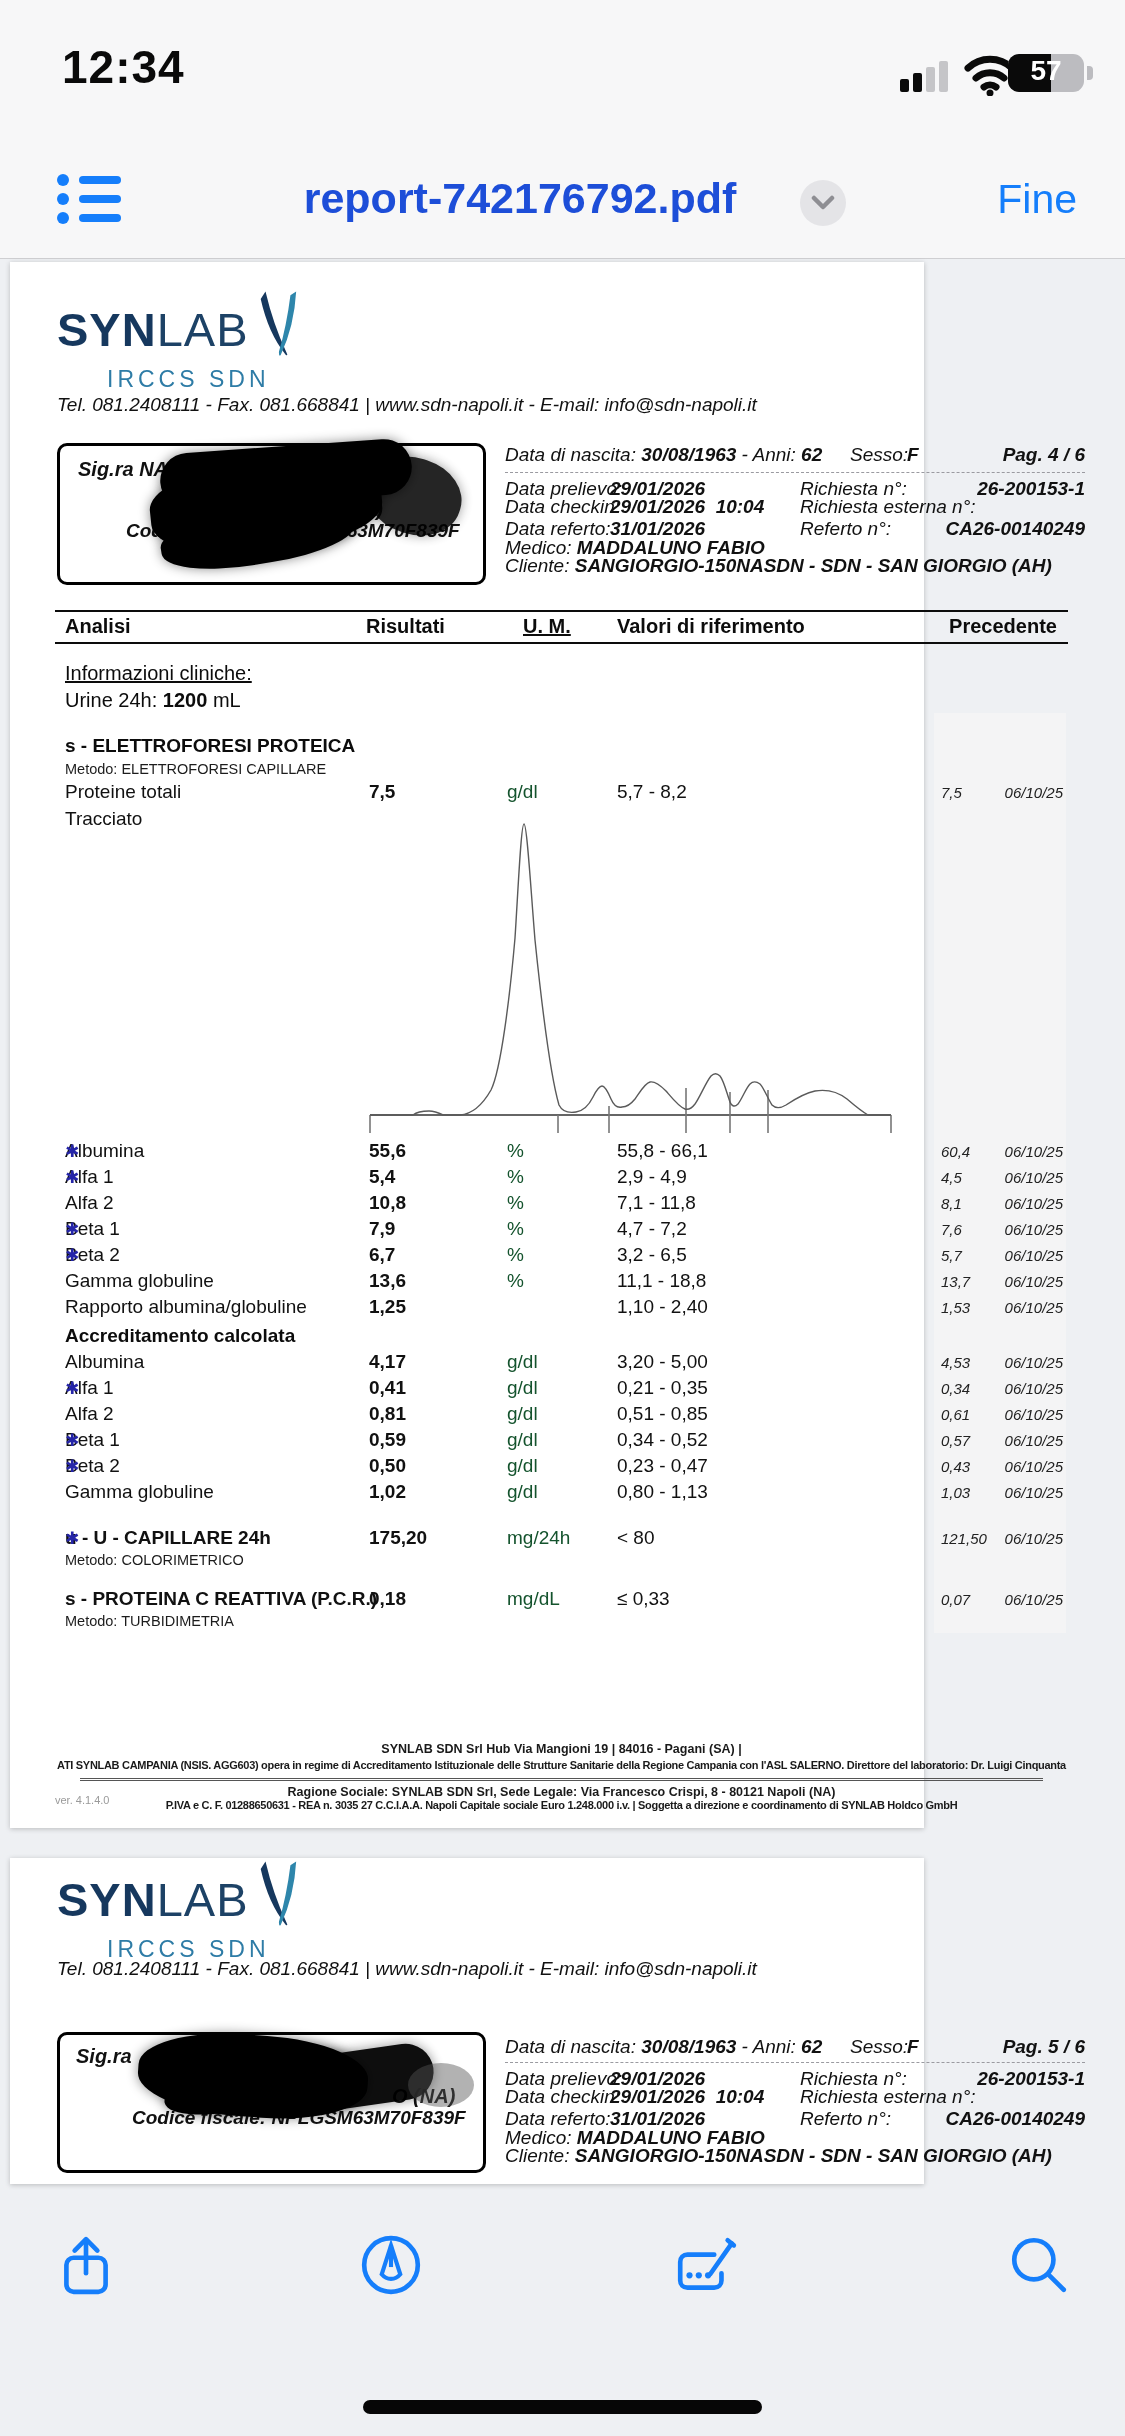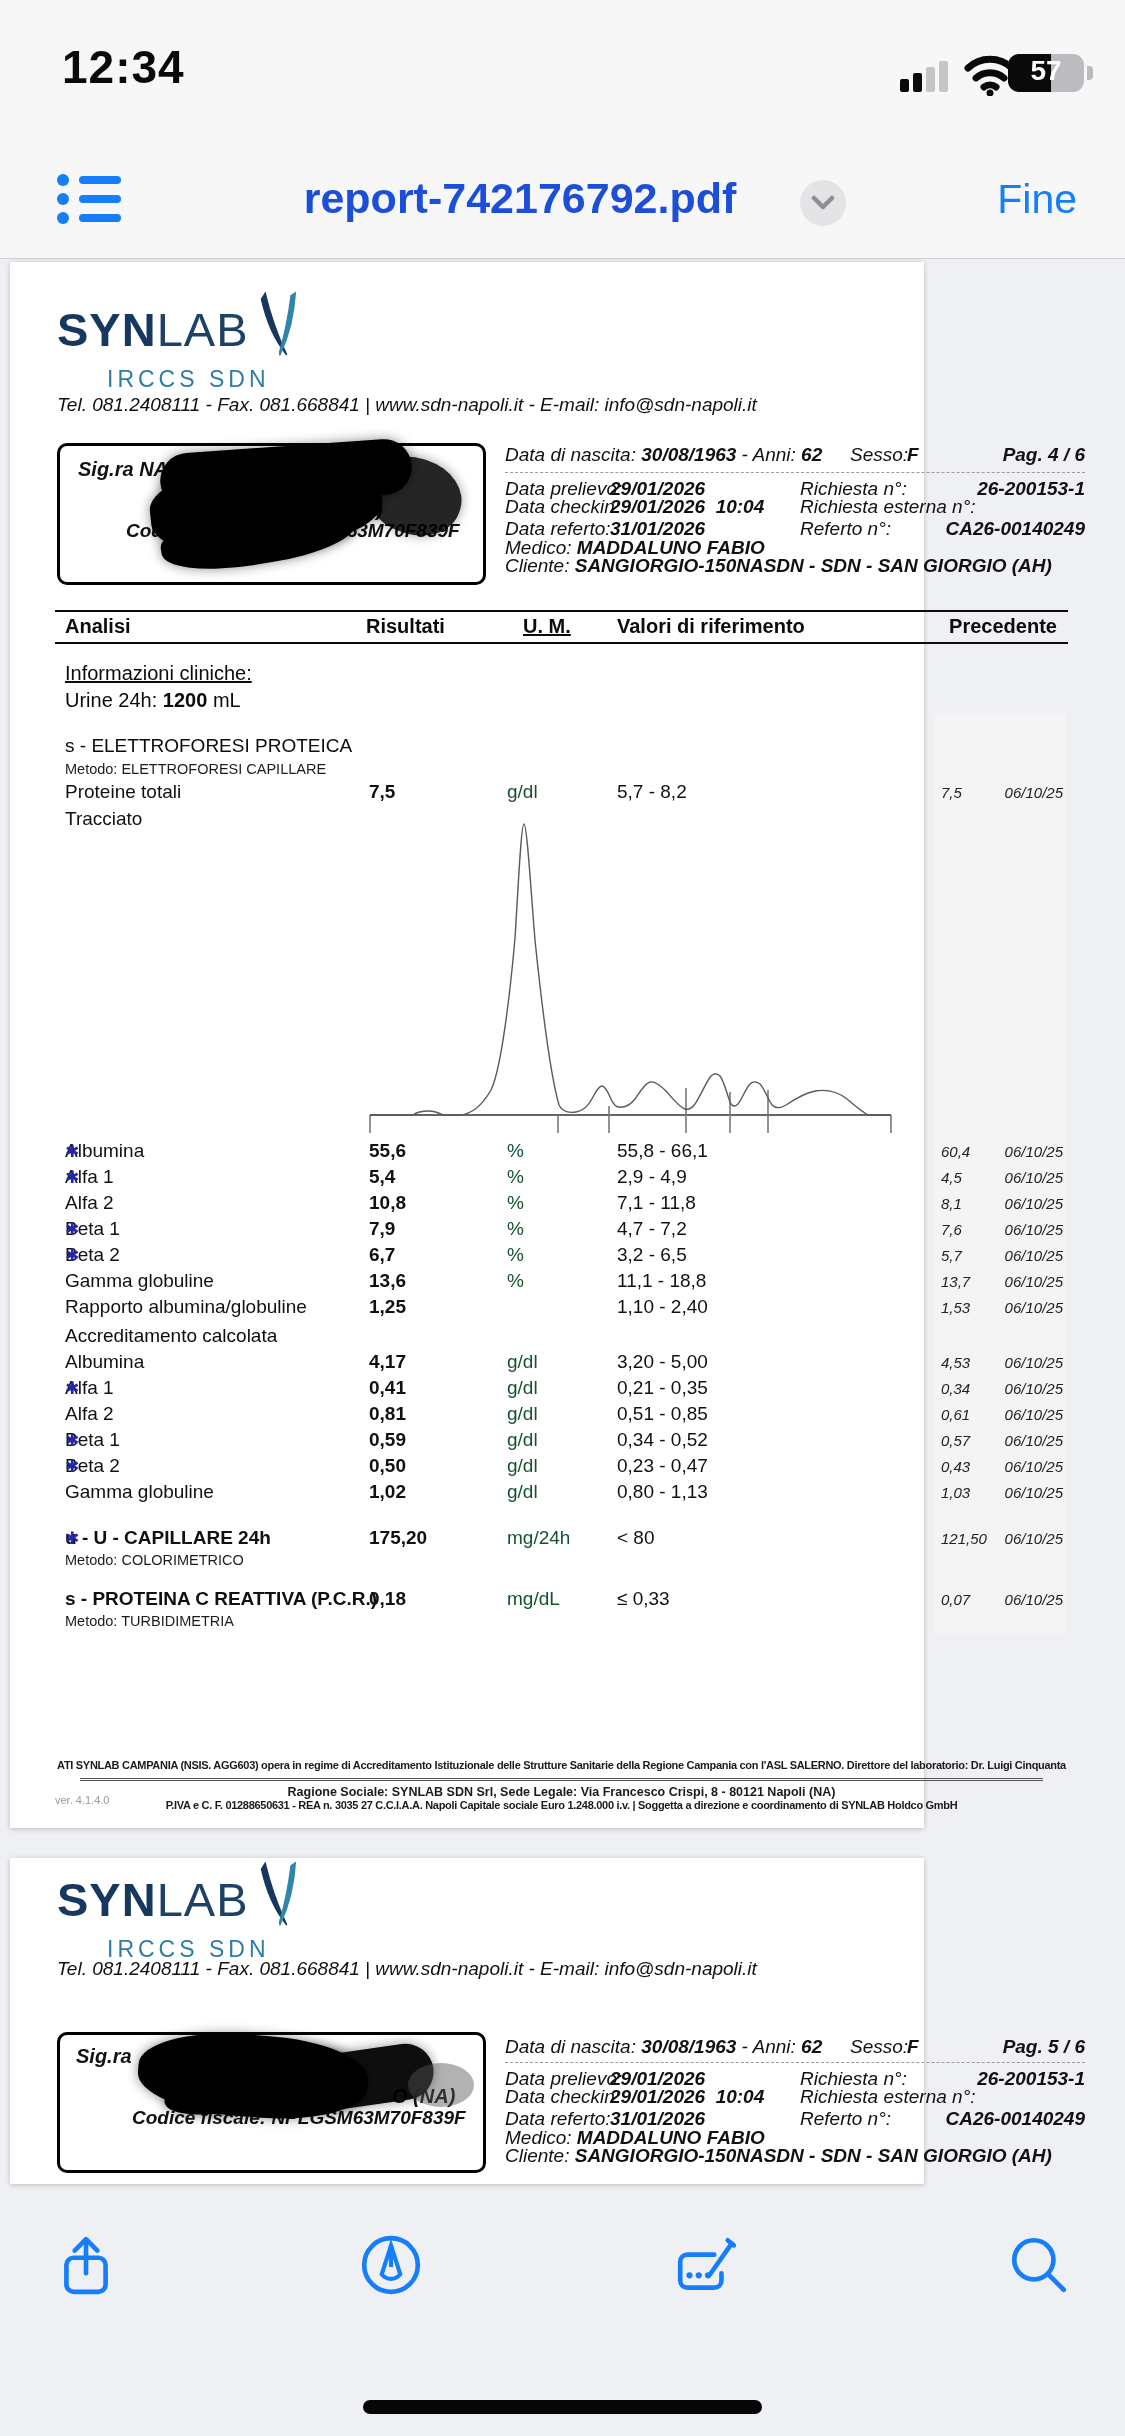--- a/index.html
+++ b/index.html
@@ -49,21 +49,21 @@
   .infoblock{position:absolute;left:495px;width:580px;font-style:italic;font-size:19px;color:#111;}
   .page1 .infoblock{top:180px;height:140px;} .page2 .infoblock{top:174px;height:140px;}
   .irow{position:absolute;left:0;width:580px;white-space:pre;}
   .b{font-weight:700;}
   .isep{position:absolute;left:0;width:580px;border-top:1px dashed #9a9aa0;}
   .iat{position:absolute;} .iright{position:absolute;right:0;font-weight:700;}
   
   .rule{position:absolute;left:45px;width:1013px;height:2px;background:#0c0c0c;}
   .thead span{position:absolute;font-size:20px;font-weight:700;color:#0c0c0c;}
   .graystrip{position:absolute;left:924px;top:451px;width:132px;height:920px;background:#f4f4f5;}
-  .sect{position:absolute;left:55px;font-weight:400;font-size:19px;color:#0c0c0c;}
+  .sect{position:absolute;left:55px;font-weight:700;font-size:19px;color:#0c0c0c;}
   .meth{position:absolute;left:55px;font-size:14.5px;color:#1c1c1c;}
   .clin-h{position:absolute;left:55px;font-size:20px;color:#0c0c0c;text-decoration:underline;}
   .clin-u{position:absolute;left:55px;font-size:20px;color:#0c0c0c;}
   .trow{position:absolute;left:55px;width:1020px;height:26px;font-size:19px;color:#111;}
   .trow span{position:absolute;top:0;white-space:pre;}
   .rn{left:0;} .rn.bold{font-weight:700;}
   .rf{left:284;width:18px;color:#2525a8;font-weight:700;font-family:"DejaVu Sans",sans-serif;font-size:17px;top:1px!important;}
   .rv{left:304px;font-weight:700;}
   .ru{left:442px;color:#14532d;}
   .rg{left:552px;}
@@ -354,20 +354,21 @@
           <span class="rn bold">s - PROTEINA C REATTIVA (P.C.R.)</span>
           <span class="rv">0,18</span>
           <span class="ru">mg/dL</span>
           <span class="rg">≤ 0,33</span>
           <span class="rp">0,07</span>
           <span class="rd">06/10/25</span>
         </div>
       </div>
     <div class="meth" style="top:1351px;">Metodo: TURBIDIMETRIA</div>
 
+    <div class="fline f12" style="top:1480px;">SYNLAB SDN Srl Hub Via Mangioni 19 | 84016 - Pagani (SA) |</div>
     <div class="fline f11" style="top:1497px;">ATI SYNLAB CAMPANIA (NSIS. AGG603) opera in regime di Accreditamento Istituzionale delle Strutture Sanitarie della Regione Campania con l'ASL SALERNO. Direttore del laboratorio: Dr. Luigi Cinquanta</div>
     <div class="frule" style="top:1516px;"></div>
     <div class="fline f12" style="top:1523px;">Ragione Sociale: SYNLAB SDN Srl, Sede Legale: Via Francesco Crispi, 8 - 80121 Napoli (NA)</div>
     <div class="fline f11" style="top:1537px;">P.IVA e C. F. 01288650631 - REA n. 3035 27 C.C.I.A.A. Napoli Capitale sociale Euro 1.248.000 i.v. | Soggetta a direzione e coordinamento di SYNLAB Holdco GmbH</div>
     <div class="ver" style="top:1532px;">ver. 4.1.4.0</div>
   </div>
 
   <div class="page page2">
     <div class="brandblock">
       <div class="brandrow">

